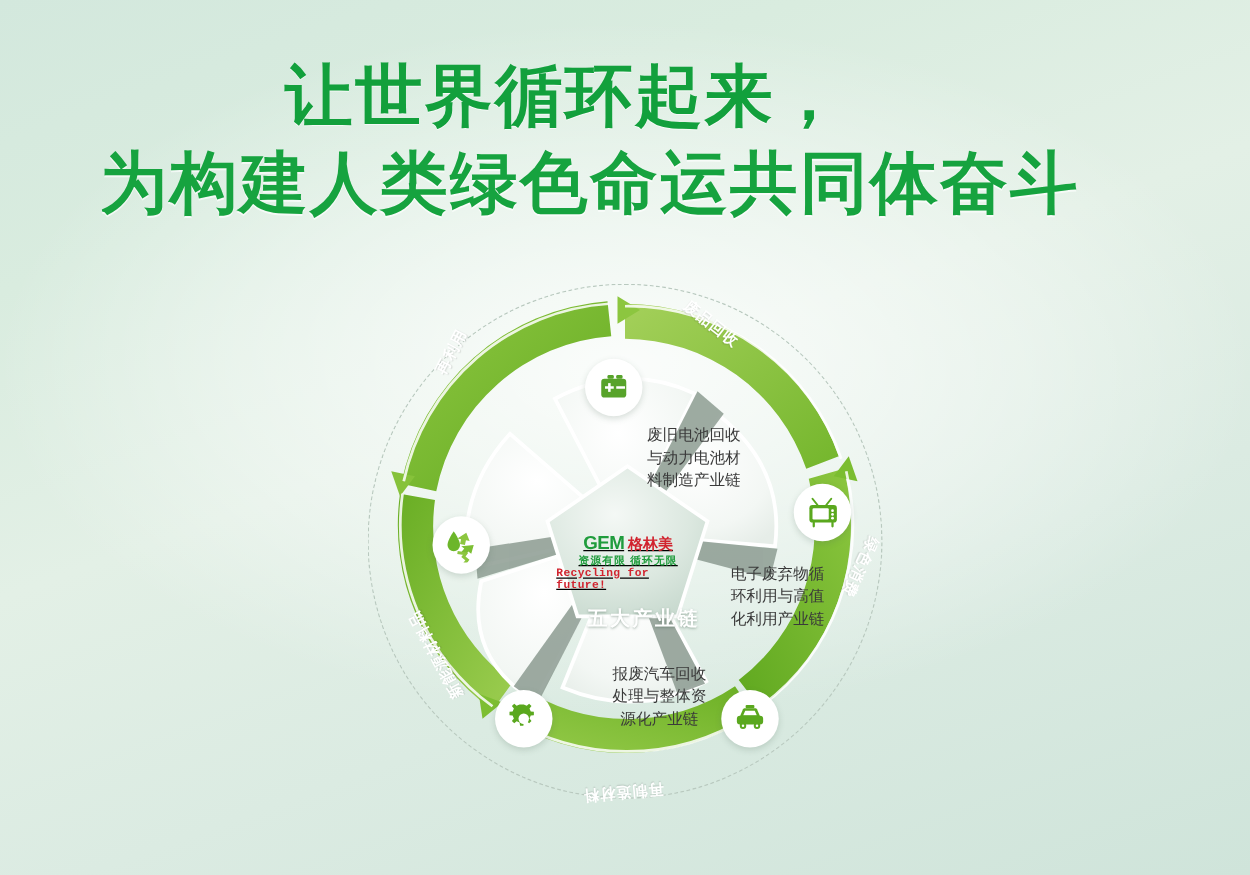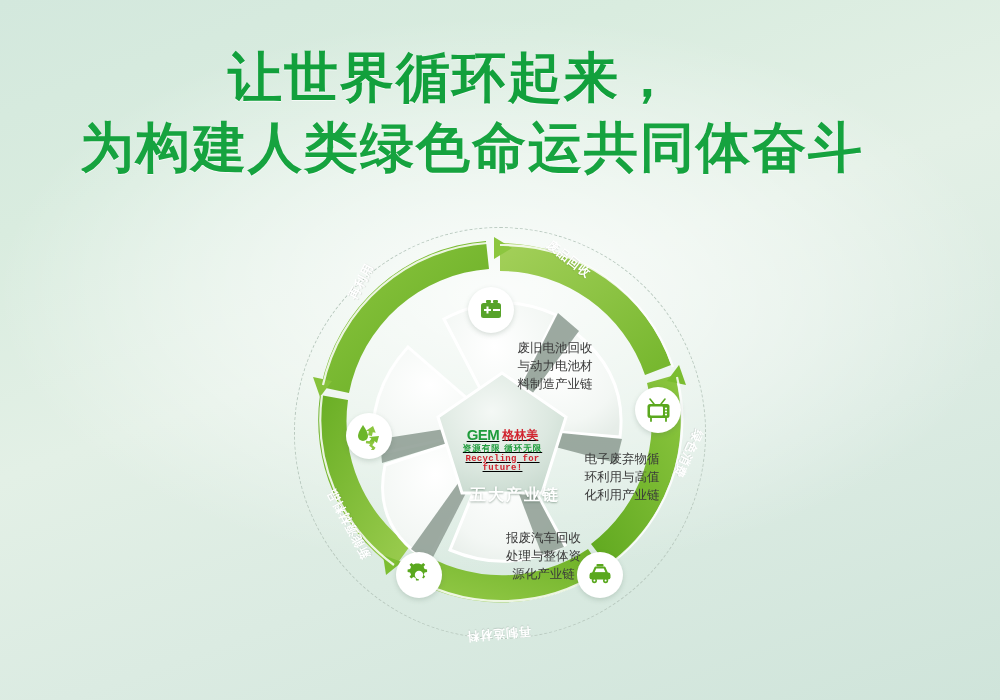--- a/index.html
+++ b/index.html
@@ -50,21 +50,21 @@
 
   
   .petaltxt{
     position:absolute;color:#3a3a3a;font-size:12.5px;line-height:1.45;
     text-align:center;white-space:pre-line;font-weight:normal;
   }
   .pt-bat  {left:205px;top:124px;width:120px;}
   .pt-water{left:72px;top:130px;width:120px;}
   .pt-elec {left:277px;top:235px;width:110px;text-align:center;}
   .pt-metal{left:70px;top:270px;width:120px;}
-  .pt-car  {left:196px;top:315px;width:115px;font-family:Liberation Mono, monospace;}
+  .pt-car  {left:180px;top:315px;width:115px;}
 
   
   .bubble{
     position:absolute;width:46px;height:46px;border-radius:50%;
     background:#ffffff;box-shadow:0 2px 5px rgba(80,110,90,.22);
     display:flex;align-items:center;justify-content:center;
   }
   .bubble svg{display:block;}
   .bb-bat  {left:178px;top:72px;}
   .bb-tv   {left:345px;top:172px;}
@@ -79,21 +79,21 @@
     padding-top:7px;box-sizing:border-box;text-decoration:underline;
   }
   .lg-row{display:flex;align-items:center;gap:3px;}
   .lg-gem{
     font-family:"Liberation Sans",sans-serif;font-weight:bold;
     font-size:15px;color:#1f9c3c;letter-spacing:-0.5px;line-height:1;
   }
   .lg-cn{font-size:12px;font-weight:bold;color:#d1242f;letter-spacing:0;line-height:1;}
   .lg-slogan{font-size:8.5px;color:#1f9c3c;font-weight:bold;margin-top:2px;letter-spacing:1px;line-height:1;}
   .lg-eng{font-size:9px;color:#d1242f;font-weight:bold;margin-top:2px;letter-spacing:0.3px;line-height:1;
-          font-family:"Liberation Mono","DejaVu Sans Mono",monospace;text-align:center;}
+          font-family:"Liberation Mono","DejaVu Sans Mono",monospace;}
   #centertitle{
     position:absolute;left:155px;top:270px;width:115px;text-align:right;
     font-size:16px;font-weight:bold;color:#ffffff;letter-spacing:2px;
     text-shadow:0 1px 2px rgba(60,90,70,.45);
   }
 </style>
 </head>
 <body>
 
 <div id="page">

